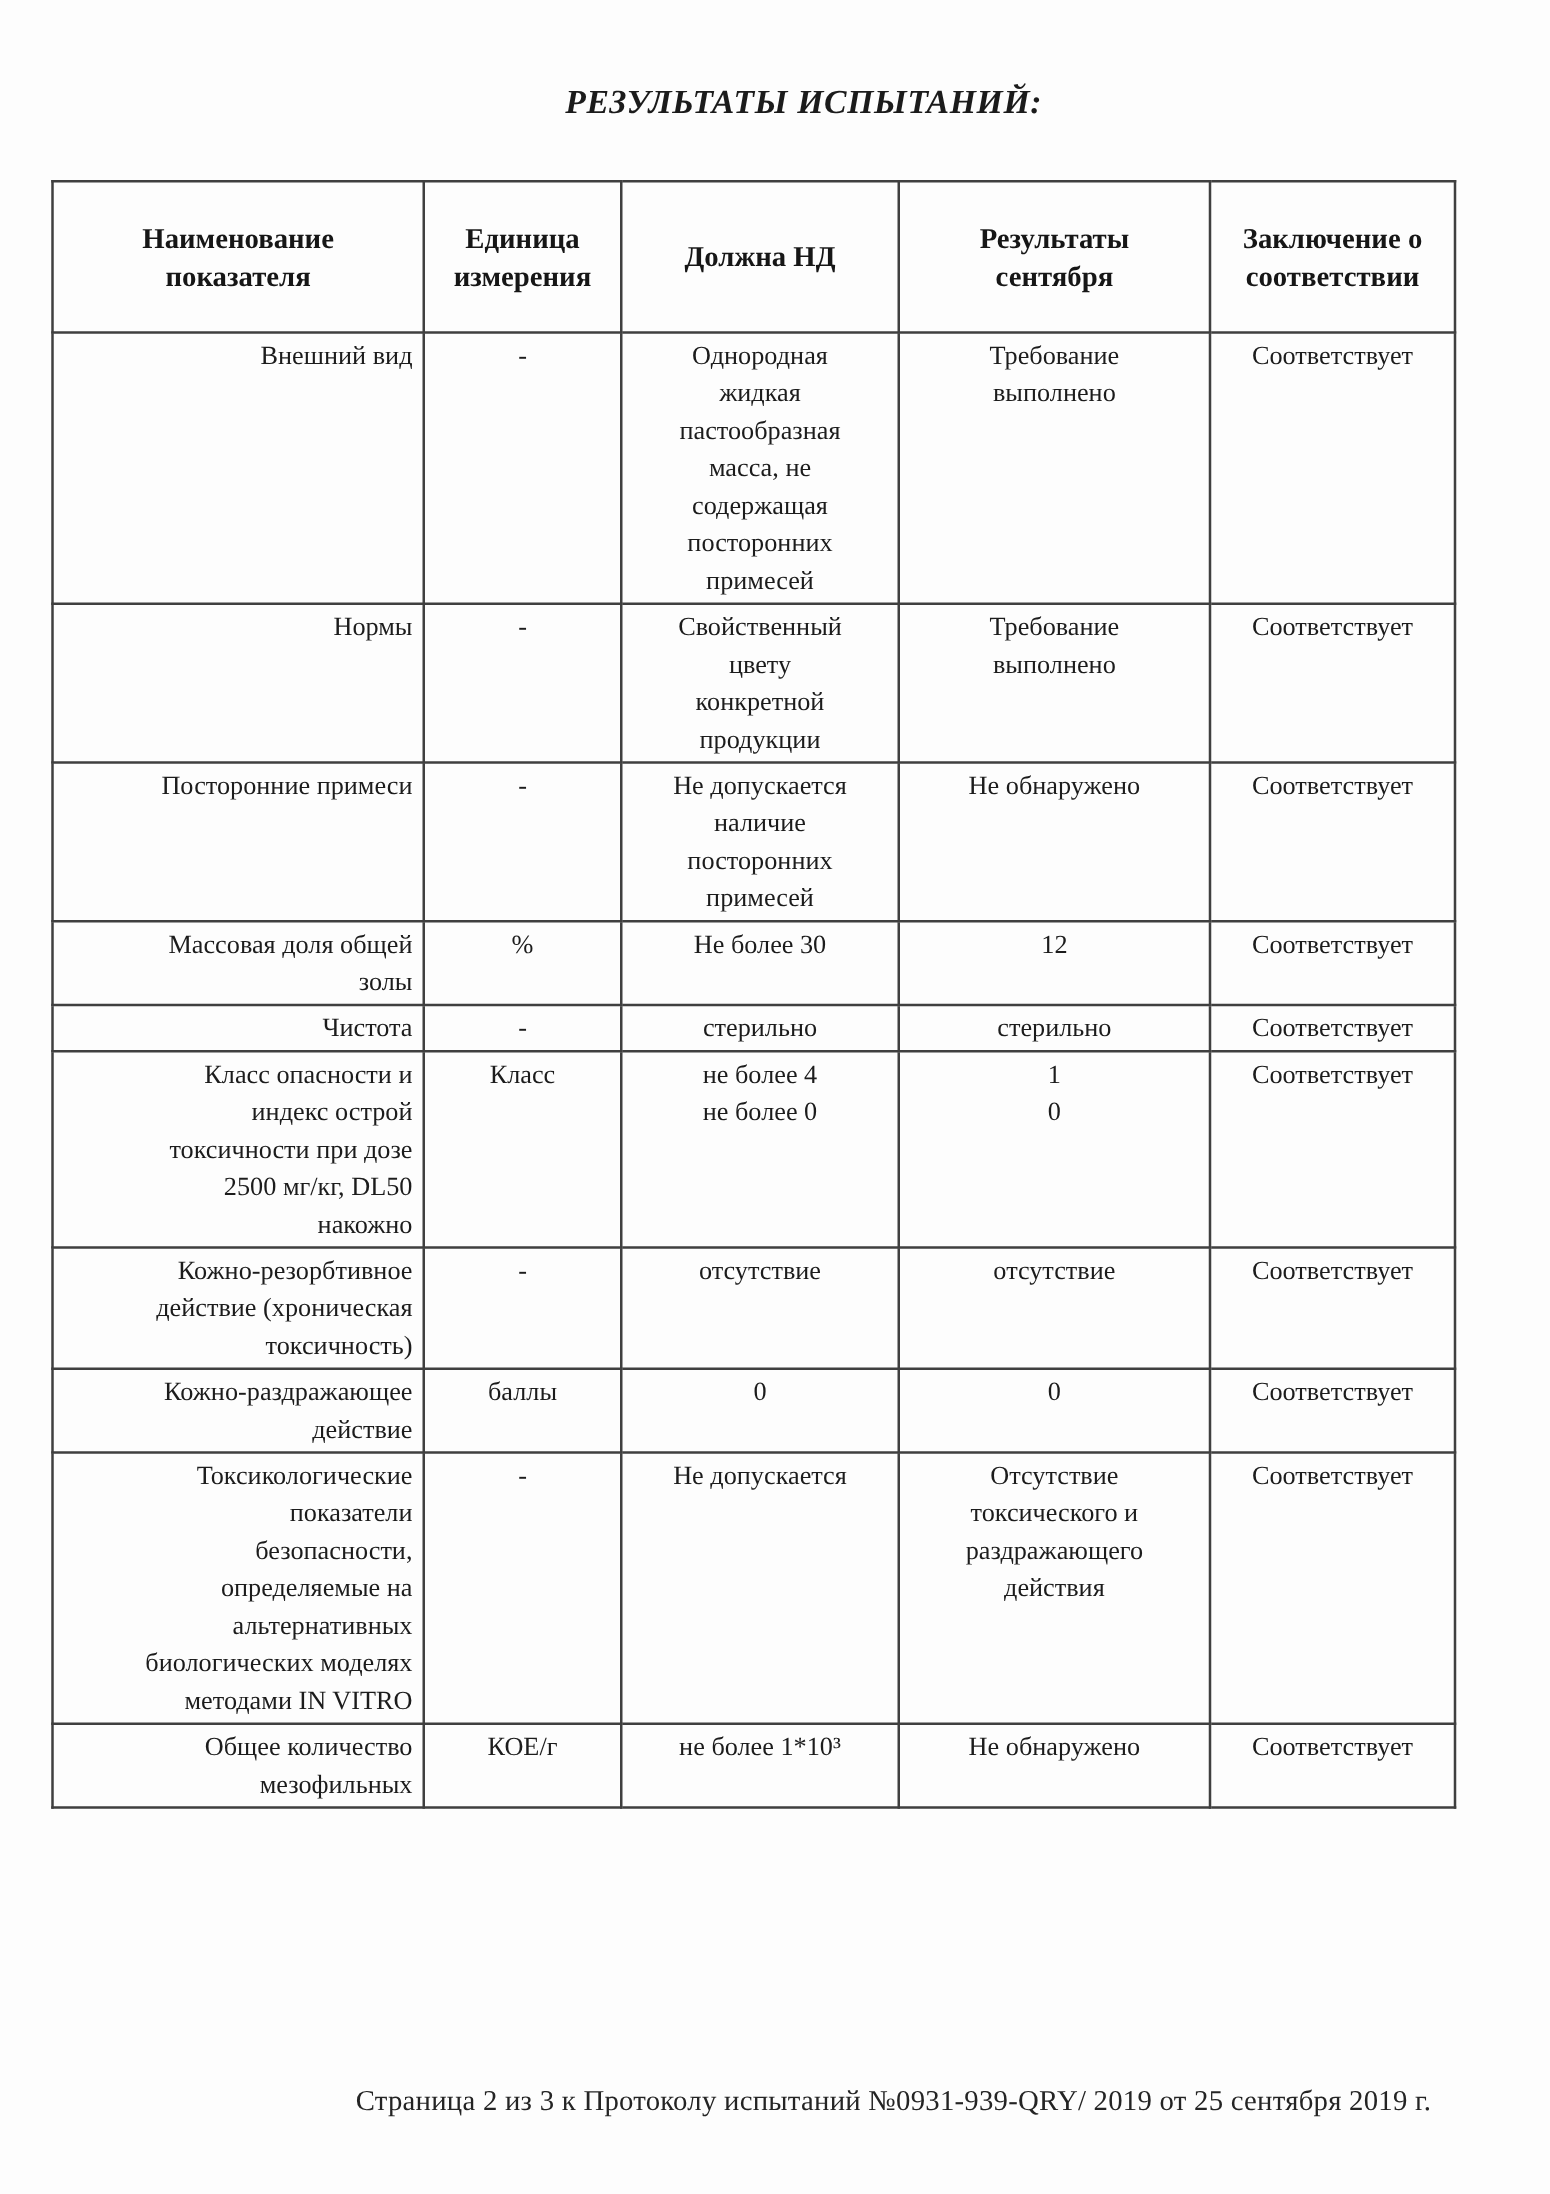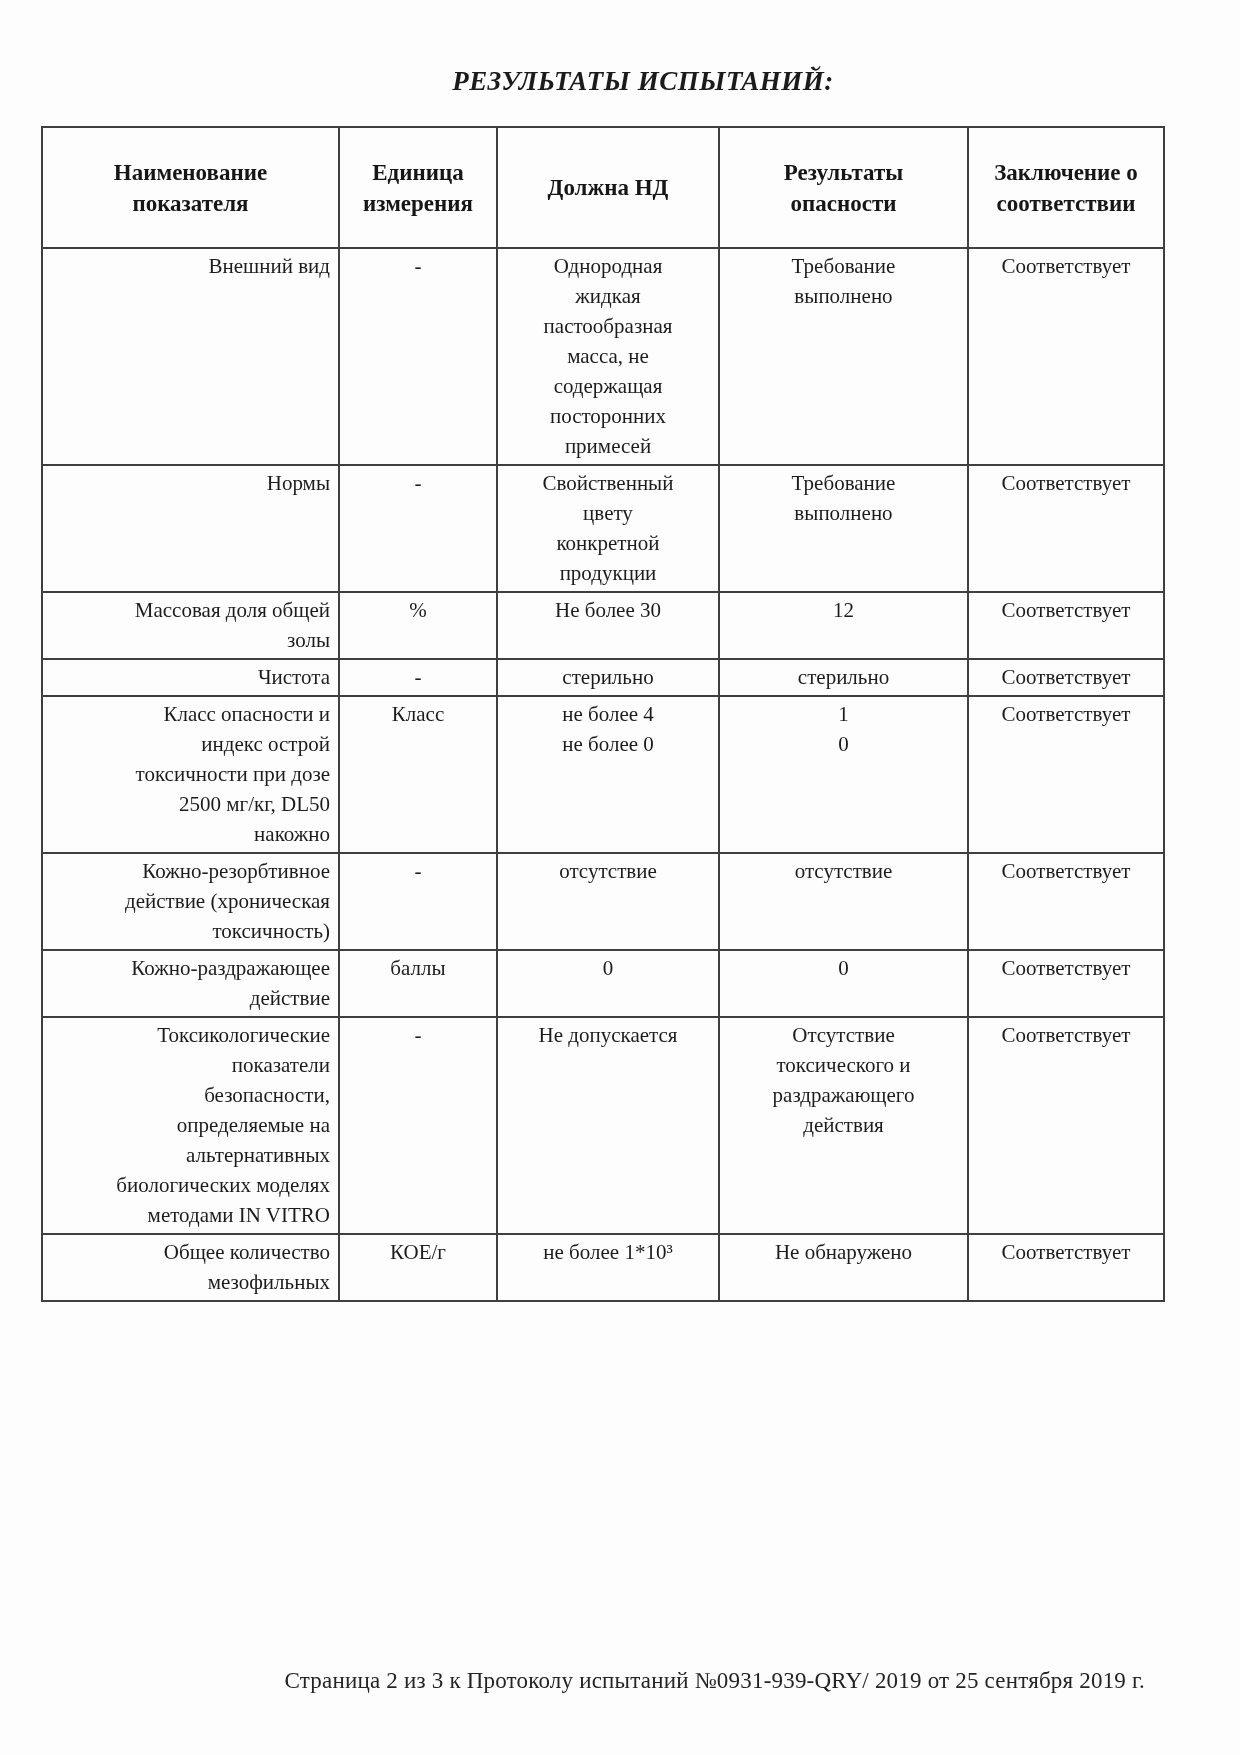--- a/index.html
+++ b/index.html
@@ -22,21 +22,21 @@
     width: 1204px;
     text-align: center;
     font-size: 27px;
     font-weight: bold;
     font-style: italic;
     letter-spacing: 0.5px;
     color: #1b1b1b;
   }
   table.results {
     position: absolute;
-    top: 126px;
+    top: 144px;
     left: 41px;
     width: 1122px;
     border-collapse: collapse;
     table-layout: fixed;
     font-family: Liberation Serif, serif;
   }
   table.results th,
   table.results td {
     border: 2px solid #3f3f3f;
     white-space: pre-line;
@@ -86,21 +86,21 @@
     <col style="width:196px">
   </colgroup>
   <thead>
     <tr>
       <th>Наименование
 показателя</th>
       <th>Единица
 измерения</th>
       <th>Должна НД</th>
       <th>Результаты
-опасности</th>
+сентября</th>
       <th>Заключение о
 соответствии</th>
     </tr>
   </thead>
   <tbody id="table-body">
       <tr>
         <td class="col-name">Внешний вид</td>
         <td class="col-unit">-</td>
         <td class="col-norm">Однородная
 жидкая
@@ -115,20 +115,30 @@
       </tr>
       <tr>
         <td class="col-name">Нормы</td>
         <td class="col-unit">-</td>
         <td class="col-norm">Свойственный
 цвету
 конкретной
 продукции</td>
         <td class="col-result">Требование
 выполнено</td>
+        <td class="col-conclusion">Соответствует</td>
+      </tr>
+      <tr>
+        <td class="col-name">Посторонние примеси</td>
+        <td class="col-unit">-</td>
+        <td class="col-norm">Не допускается
+наличие
+посторонних
+примесей</td>
+        <td class="col-result">Не обнаружено</td>
         <td class="col-conclusion">Соответствует</td>
       </tr>
       <tr>
         <td class="col-name">Массовая доля общей
 золы</td>
         <td class="col-unit">%</td>
         <td class="col-norm">Не более 30</td>
         <td class="col-result">12</td>
         <td class="col-conclusion">Соответствует</td>
       </tr>

